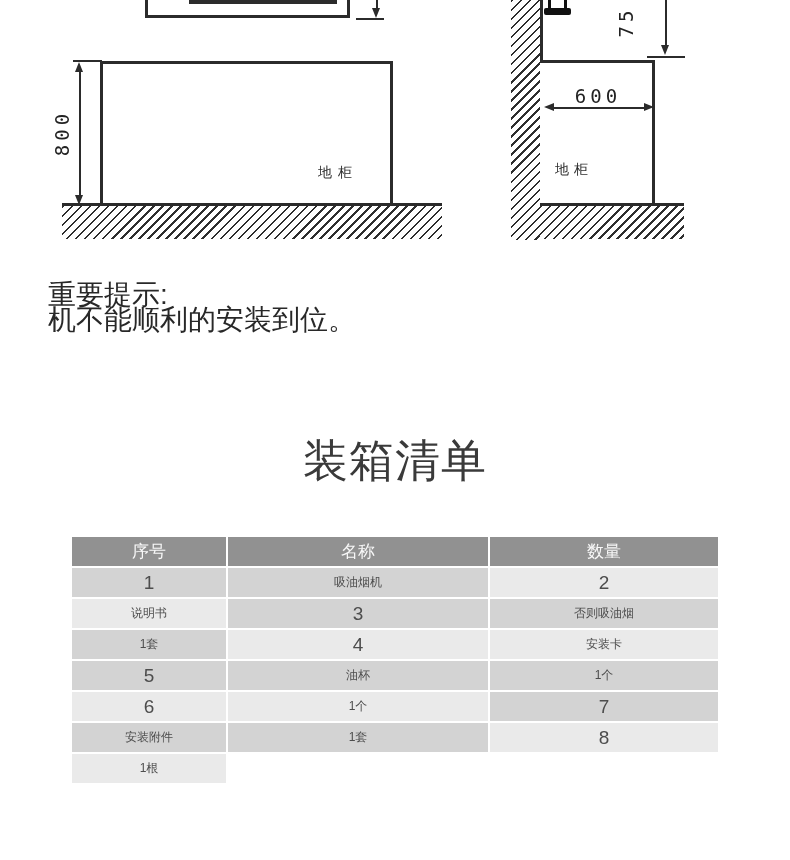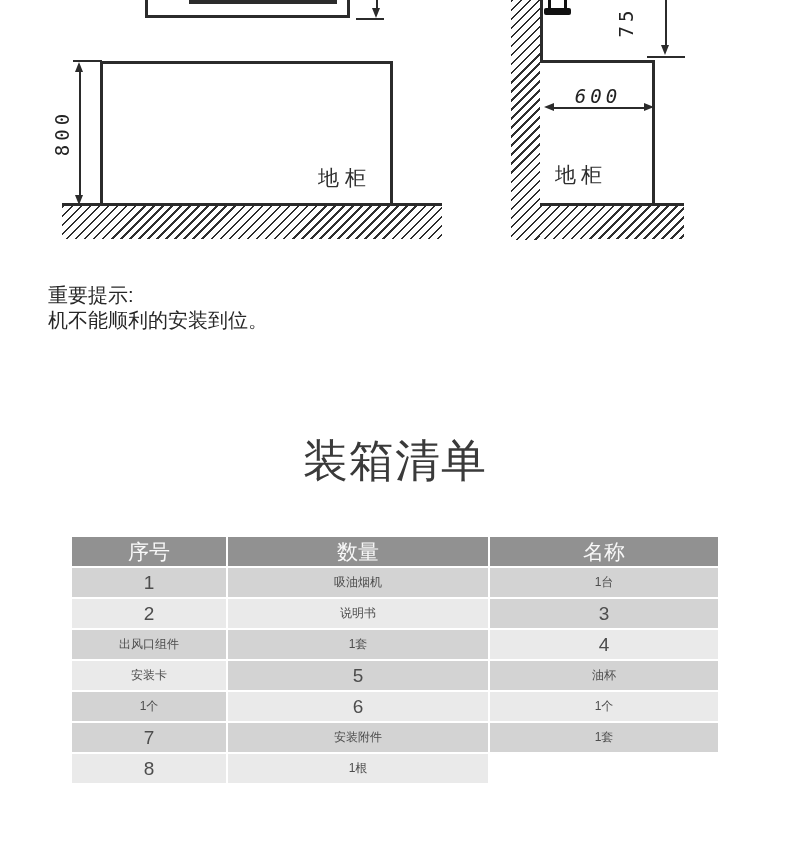--- a/index.html
+++ b/index.html
@@ -18,37 +18,37 @@
     border-left: 4.5px solid transparent; border-right: 4.5px solid transparent; border-top: 10px solid #2b2b2b; }
   .arrow-up { position: absolute; width: 0; height: 0;
     border-left: 4.5px solid transparent; border-right: 4.5px solid transparent; border-bottom: 10px solid #2b2b2b; }
   .arrow-left { position: absolute; width: 0; height: 0;
     border-top: 4.5px solid transparent; border-bottom: 4.5px solid transparent; border-right: 10px solid #2b2b2b; }
   .arrow-right { position: absolute; width: 0; height: 0;
     border-top: 4.5px solid transparent; border-bottom: 4.5px solid transparent; border-left: 10px solid #2b2b2b; }
   .dim-label { position: absolute; color: #222; font-size: 19px; letter-spacing: 4px;
     font-family: "DejaVu Sans Mono", monospace; text-align: center; }
   .dim-label.vert { transform: rotate(-90deg); }
-  .cab-label { position: absolute; color: #2e2e2e; font-size: 21px; letter-spacing: 6px;
+  .cab-label { position: absolute; color: #2e2e2e; font-size: 14px; letter-spacing: 6px;
     white-space: nowrap; }
 
   
   #notice { position: absolute; left: 48px; top: 283px; width: 720px;
-    color: #282828; font-size: 20px; line-height: 24.5px; }
+    color: #282828; font-size: 28px; line-height: 24.5px; }
   #notice div { white-space: nowrap; }
 
   
   #packing-title { position: absolute; left: 0; top: 432px; width: 790px; text-align: center;
     font-size: 45px; line-height: 58px; font-weight: 500; color: #3a3a3a; letter-spacing: 1px; }
 
   #packing-table { position: absolute; left: 72px; top: 537px; width: 646px;
     display: grid; grid-template-columns: 154px 260px 228px; grid-auto-rows: 29px; gap: 2px; }
   .cell { display: flex; align-items: center; justify-content: center;
     font-size: 12px; color: #4d4d4d; }
-  .cell.hd { background: #919191; color: #f8f8f8; font-size: 21px; }
+  .cell.hd { background: #919191; color: #f8f8f8; font-size: 17px; }
   .cell.r-odd { background: #d3d3d3; }
   .cell.r-even { background: #eaeaea; }
   .cell.num { font-size: 19px; }
 </style>
 </head>
 <body>
 
 <div id="page">
 
   <div id="diagrams">
@@ -78,51 +78,50 @@
                 border-left:3px solid #111; border-right:3px solid #111;"></div>
     <div style="position:absolute; left:544px; top:8px; width:27px; height:7px; background:#111; border-radius:2px;"></div>
 
     <div class="line" style="left:665px; top:0; width:2px; height:46px;"></div>
     <div class="arrow-down" style="left:661px; top:45px;"></div>
     <div class="line" style="left:647px; top:56px; width:38px; height:2px;"></div>
     <div class="dim-label vert" style="left:601px; top:11px; width:50px;">75</div>
 
     <div style="position:absolute; left:540px; top:60px; width:115px; height:146px; background:#fff;
                 border-top:3px solid #2b2b2b; border-right:3px solid #2b2b2b;"></div>
-    <div class="dim-label" style="left:558px; top:85px; width:80px;font-style:italic;">600</div>
+    <div class="dim-label" style="left:558px; top:85px; width:80px;">600</div>
     <div class="line" style="left:552px; top:107px; width:94px; height:2px;"></div>
     <div class="arrow-left" style="left:544px; top:103px;"></div>
     <div class="arrow-right" style="left:644px; top:103px;"></div>
     <div class="cab-label" style="left:555px; top:161px; letter-spacing:5px;">地柜</div>
 
     <div class="hatch hatch-ground" style="left:540px; top:203px; width:144px; height:36px;"></div>
   </div>
 
   <div id="notice">
     <div>重要提示:</div>
     <div>机不能顺利的安装到位。</div>
   </div>
 
   <h1 id="packing-title">装箱清单</h1>
 
   <div id="packing-table">
 
     <div class="cell hd">序号</div>
+    <div class="cell hd">名称</div>
     <div class="cell hd">数量</div>
-    <div class="cell hd">名称</div>
 
     <div class="cell r-odd num">1</div>
     <div class="cell r-odd">吸油烟机</div>
-    <div class="cell r-odd">1台</div>
 
     <div class="cell r-even num">2</div>
     <div class="cell r-even">说明书</div>
 
     <div class="cell r-odd num">3</div>
-    <div class="cell r-odd">出风口组件</div>
+    <div class="cell r-odd">否则吸油烟</div>
     <div class="cell r-odd">1套</div>
 
     <div class="cell r-even num">4</div>
     <div class="cell r-even">安装卡</div>
 
     <div class="cell r-odd num">5</div>
     <div class="cell r-odd">油杯</div>
     <div class="cell r-odd">1个</div>
 
     <div class="cell r-even num">6</div>

